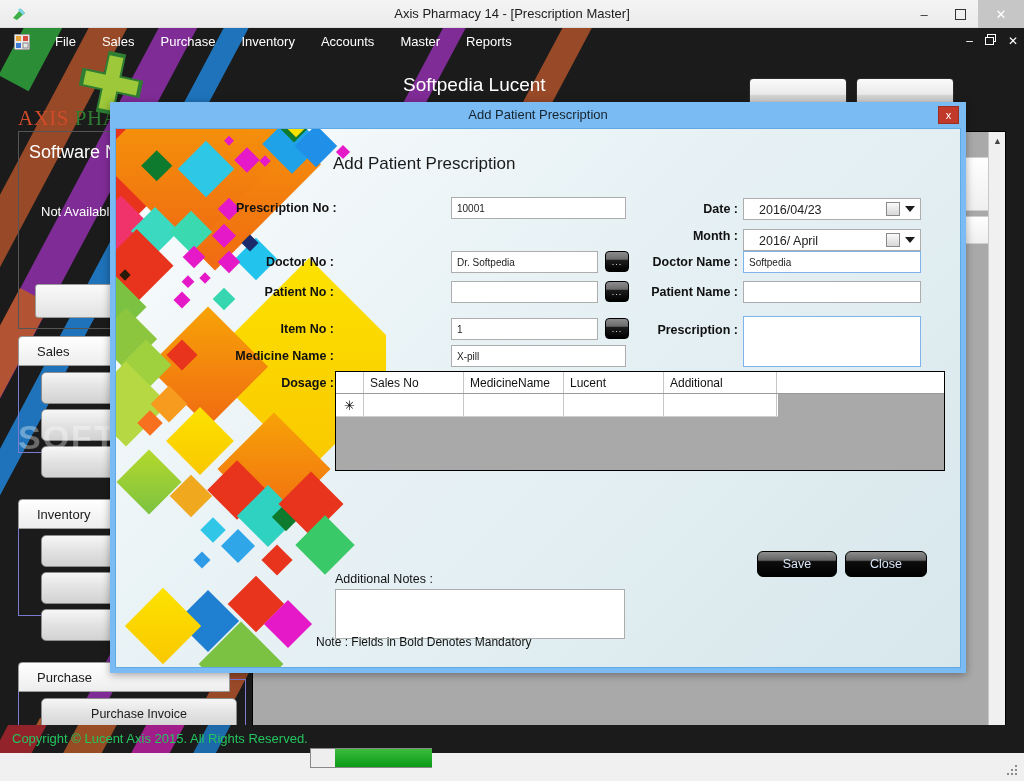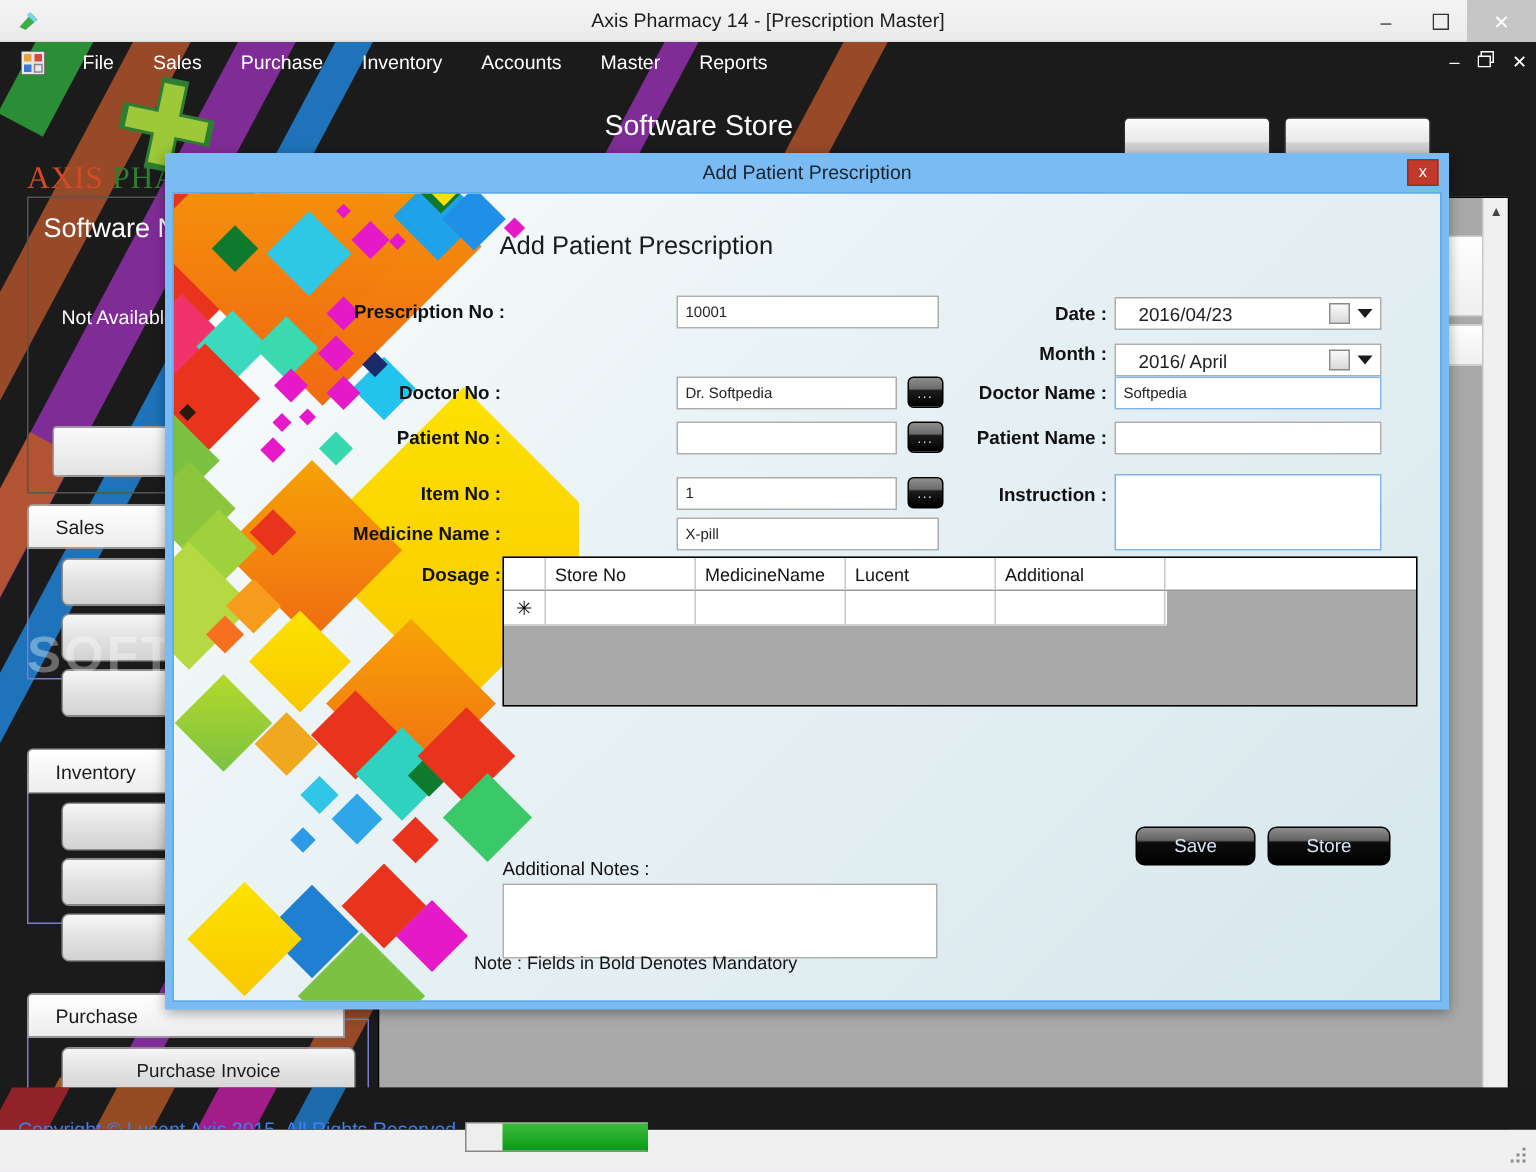--- a/index.html
+++ b/index.html
@@ -177,21 +177,21 @@
     background: #f0f0f0; border-top: 1px solid #c8c8c8; display: flex; align-items: center;
   }
   .hscroll .arrow { width: 17px; height: 17px; display: flex; align-items: center; justify-content: center; font-size: 9px; color: #444; }
   .hscroll .thumb { height: 15px; background: #cdcdcd; border: 1px solid #b4b4b4; flex: 0 0 610px; }
 
   
   .statusbar {
     position: absolute; left: 0; bottom: 0; width: 1024px; height: 28px;
     overflow: hidden; background: #1b1b1b; z-index: 7;
   }
-  .status-text { position: absolute; left: 12px; top: 20px; color: #3b82f6; font-size: 13px; }
+  .status-text { position: absolute; left: 12px; top: 6px; color: #22c55e; font-size: 13px; }
   .progress-outer {
     position: absolute; left: 310px; top: 748px; width: 122px; height: 20px;
     background: #eee; border: 1px solid #888; z-index: 8;
   }
   .progress-bar { position: absolute; left: 24px; top: 0; width: 97px; height: 18px; background: linear-gradient(#3cbb3c, #0a9a16); }
   .grip { position: absolute; right: 5px; bottom: 4px; width: 12px; height: 12px; z-index: 8; }
 
   
   .dialog {
     position: absolute; left: 110px; top: 102px; width: 856px; height: 571px;
@@ -341,21 +341,21 @@
     </div>
 
     <div class="app-header">
       <div class="logo-wrap">
         <svg class="logo-cross" viewBox="0 0 66 66">
           <path d="M24 2 h18 v22 h22 v18 h-22 v22 h-18 v-22 h-22 v-18 h22 z" fill="#2e7d32" transform="rotate(12 33 33)"></path>
           <path d="M26 6 h14 v20 h20 v14 h-20 v20 h-14 v-20 h-20 v-14 h20 z" fill="#a6ce39" transform="rotate(12 33 33)" opacity="0.92"></path>
         </svg>
         <div class="logo-text"><span class="a1">AXIS </span><span class="a2">PHAR</span></div>
       </div>
-      <div class="store-title">Software Store</div>
+      <div class="store-title">Softpedia Lucent</div>
       <div class="hdr-btn b1"></div>
       <div class="hdr-btn b2"></div>
     </div>
 
     <div class="left-panel">
       <div class="news-box">
         <div class="news-title">Software N</div>
         <div class="news-body">Not Available</div>
         <div class="news-btn">A</div>
       </div>
@@ -558,45 +558,45 @@
         <span class="dt-ico"></span>
         <span class="dt-arrow"></span>
       </div>
 
       <div class="lbl bold" style="left:508px; top:126px; width:114px;">Doctor Name :</div>
       <div class="fld blue" style="left:627px; top:122px; width:178px; height:22px;">Softpedia</div>
 
       <div class="lbl bold" style="left:508px; top:156px; width:114px;">Patient Name :</div>
       <div class="fld" style="left:627px; top:152px; width:178px; height:22px;"></div>
 
-      <div class="lbl bold" style="left:528px; top:194px; width:94px;">Instruction :</div>
+      <div class="lbl bold" style="left:528px; top:194px; width:94px;">Prescription :</div>
       <div class="fld blue" style="left:627px; top:187px; width:178px; height:51px;"></div>
 
       <div class="blackbtn" style="left:722px; top:258px; width:84px; height:25px;">Add</div>
 
       <div class="grid">
         <div class="grid-head">
           <div class="gc" style="width:28px;"></div>
-          <div class="gc" style="width:100px;">Store No</div>
+          <div class="gc" style="width:100px;">Sales No</div>
           <div class="gc" style="width:100px;text-align:center;">MedicineName</div>
           <div class="gc" style="width:100px;">Lucent</div>
           <div class="gc" style="width:113px;">Additional</div>
         </div>
         <div class="grid-row">
           <div class="gc rowsel">✳</div>
           <div class="gc" style="width:100px;"></div>
           <div class="gc" style="width:100px;"></div>
           <div class="gc" style="width:100px;"></div>
           <div class="gc" style="width:113px;"></div>
         </div>
       </div>
 
       <div class="notes-lbl">Additional Notes :</div>
       <div class="notes-box"></div>
 
       <div class="blackbtn" style="left:641px; top:422px; width:80px; height:26px;">Save</div>
-      <div class="blackbtn" style="left:729px; top:422px; width:82px; height:26px;">Store</div>
+      <div class="blackbtn" style="left:729px; top:422px; width:82px; height:26px;">Close</div>
 
       <div class="footnote">Note : Fields in Bold Denotes Mandatory</div>
     </div>
   </div>
 
 </div>
 
 </body></html>

